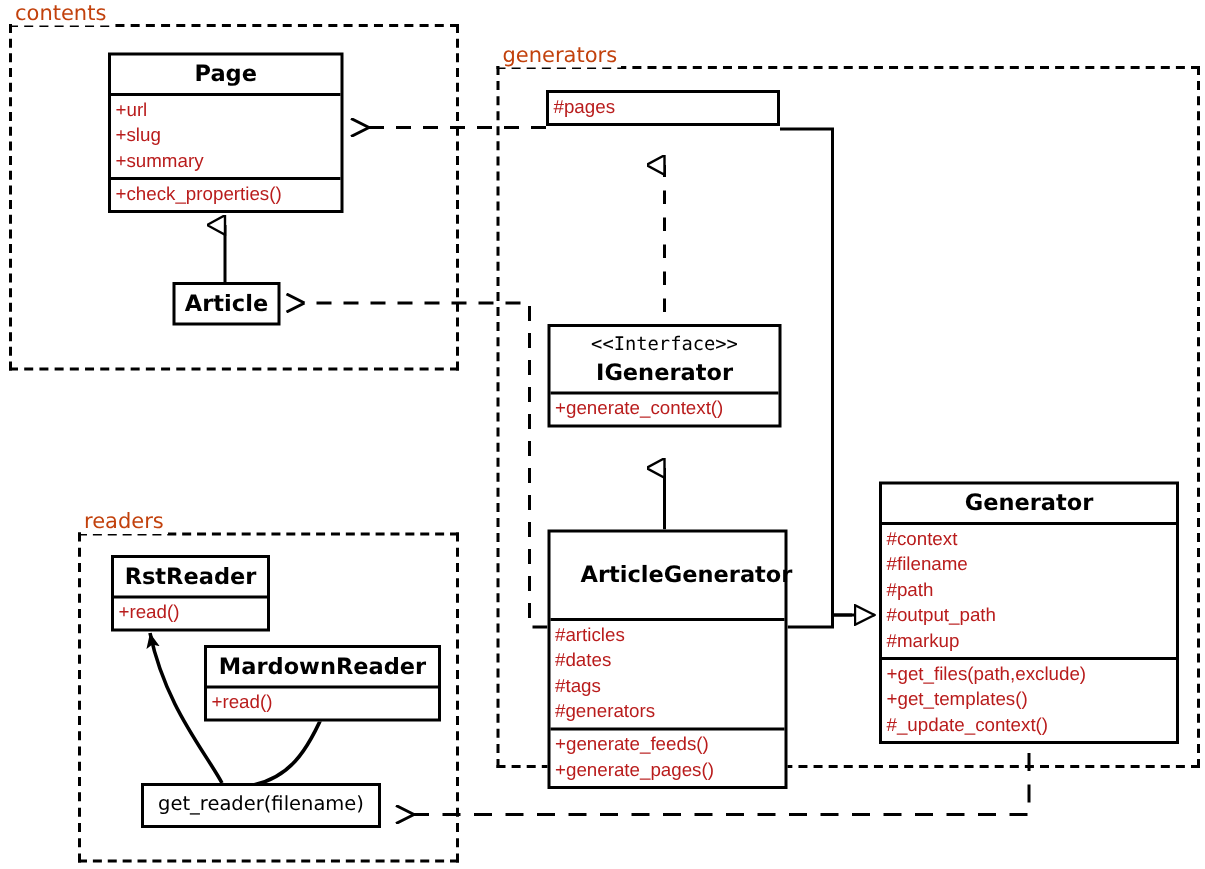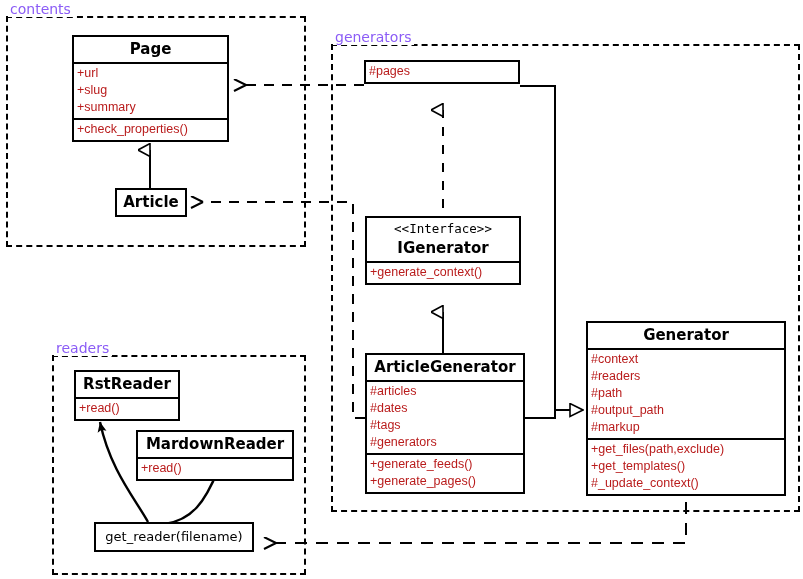--- a/index.html
+++ b/index.html
@@ -28,21 +28,21 @@
     position: absolute;
     border: 2px dashed #000;
     border-style: dashed;
     box-sizing: border-box;
     background: transparent;
   }
   .pkg-label {
     position: absolute;
     font-family: "DejaVu Sans", sans-serif;
     font-size: 14px;
-    color: #8b5cf6;
+    color: #c2410c;
     background: #ffffff;
     padding: 0 3px 0 2px;
     line-height: 16px;
     white-space: nowrap;
   }
 
   
   .uml {
     position: absolute;
     box-sizing: border-box;
@@ -200,42 +200,42 @@
     <div class="compartment" style="padding:3px 0 1px 0;">
       <div class="stereo">&lt;&lt;Interface&gt;&gt;</div>
       <div class="cname" style="line-height:20px;">IGenerator</div>
     </div>
     <div class="compartment">
       <div class="member">+generate_context()</div>
     </div>
   </div>
 
   <div class="uml" style="left:365px; top:353px; width:160px;">
-    <div class="compartment" style="padding:0;">
+    <div class="compartment" style="padding:16px;">
       <div class="cname">ArticleGenerator</div>
     </div>
     <div class="compartment">
       <div class="member">#articles</div>
       <div class="member">#dates</div>
       <div class="member">#tags</div>
       <div class="member">#generators</div>
     </div>
     <div class="compartment">
       <div class="member">+generate_feeds()</div>
       <div class="member">+generate_pages()</div>
     </div>
   </div>
 
   <div class="uml" style="left:586px; top:321px; width:200px;">
     <div class="compartment" style="padding:0;">
       <div class="cname">Generator</div>
     </div>
     <div class="compartment">
       <div class="member">#context</div>
-      <div class="member">#readers</div>
+      <div class="member">#filename</div>
       <div class="member">#path</div>
       <div class="member">#output_path</div>
       <div class="member">#markup</div>
     </div>
     <div class="compartment">
       <div class="member">+get_files(path,exclude)</div>
       <div class="member">+get_templates()</div>
       <div class="member">#_update_context()</div>
     </div>
   </div>

